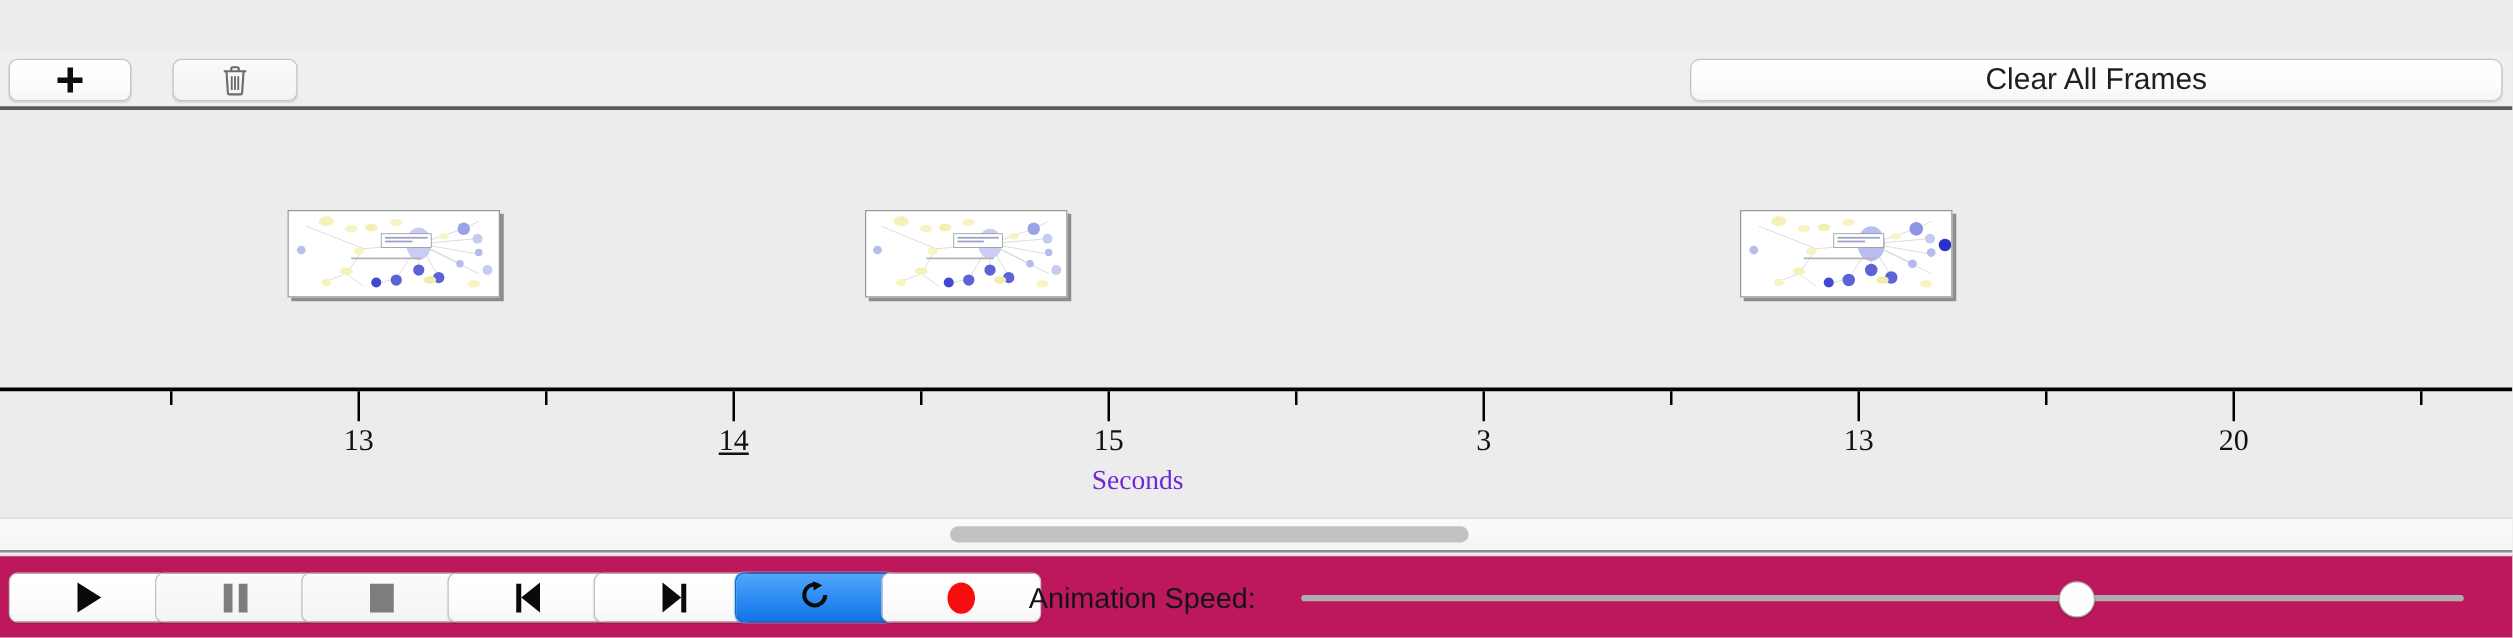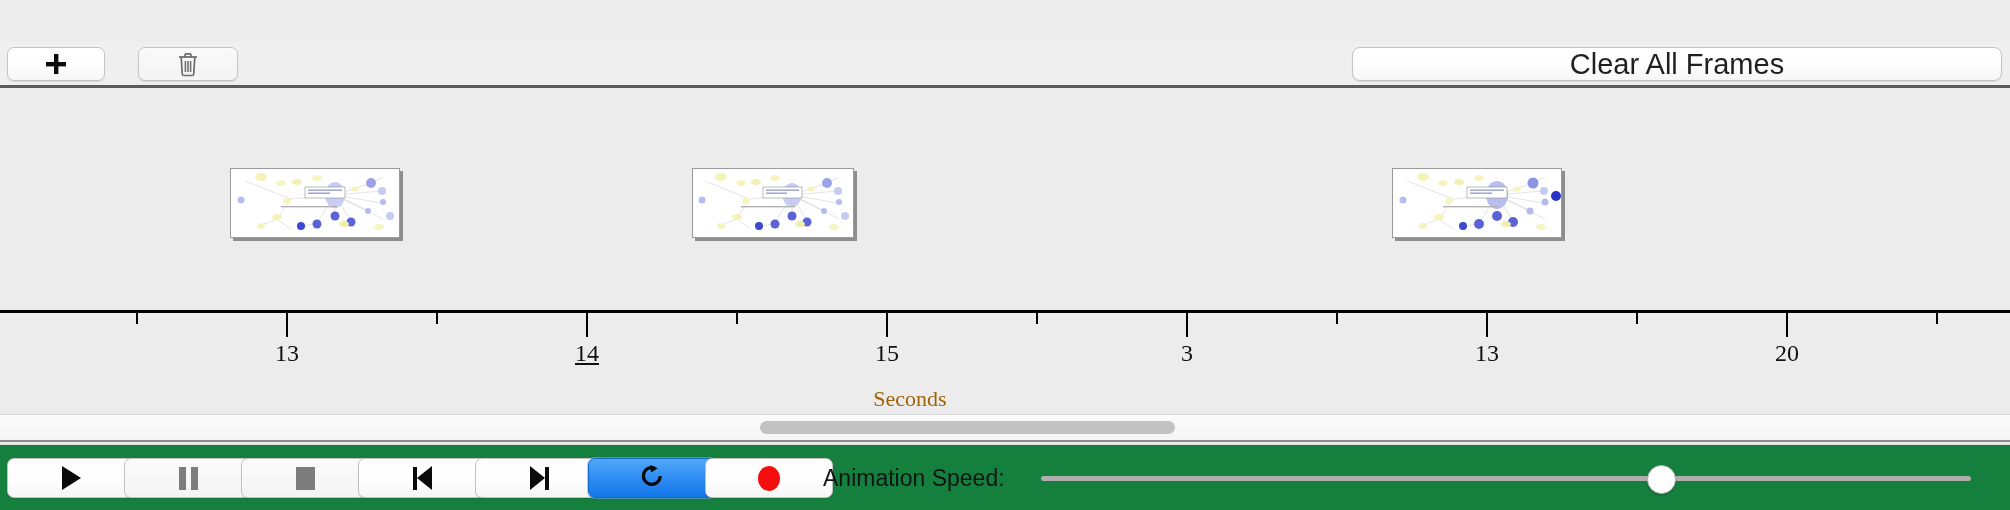--- a/index.html
+++ b/index.html
@@ -43,21 +43,21 @@
     border:1px solid #c4c4c4;border-radius:7px;
     background:linear-gradient(to bottom,#ffffff 0%,#fdfdfd 55%,#f6f6f6 100%);
     box-shadow:0 1px 1px rgba(0,0,0,.10);
     display:flex;align-items:center;justify-content:center;
     font-size:19px;color:#1f1f1f;cursor:default;
     box-sizing:border-box;
   }
   .tb-btn.flat{background:linear-gradient(to bottom,#fafafa 0%,#f3f3f3 100%);}
   #btn-add{left:7px;width:98px;}
   #btn-del{left:138px;width:100px;}
-  #btn-clear{left:1352px;width:650px;font-size:29px;border-radius:8px;}
+  #btn-clear{left:1352px;width:650px;font-size:24px;border-radius:8px;}
   .plus-glyph{font-size:30px;font-weight:bold;line-height:0;color:#0d0d0d;}
   .trash-svg{display:block;}
 
   .tb-sep{position:absolute;left:0;top:85px;width:2010px;height:3px;background:#5b5b5b;}
 
   
   .timeline{
     position:absolute;left:0;top:88px;width:2010px;height:326px;
     background:#ececec;overflow:hidden;
   }
@@ -74,40 +74,40 @@
   .axis-line{position:absolute;left:0;top:222px;width:2010px;height:3px;background:#000;}
   .tick{position:absolute;top:225px;width:2px;background:#000;}
   .tick.major{height:24px;}
   .tick.minor{height:11px;}
   .tick-label{
     position:absolute;top:252px;font-size:24px;color:#111;
     font-family:"Liberation Serif",serif;
     transform:translateX(-50%);white-space:nowrap;
   }
   .axis-title{
-    position:absolute;top:283px;font-size:22px;color:#a16207;
+    position:absolute;top:283px;font-size:22px;color:#6d28d9;
     font-family:"Liberation Serif",serif;
-    transform:translateX(-50%);white-space:nowrap;margin-top:15px;
+    transform:translateX(-50%);white-space:nowrap;
   }
 
   
   .hscroll{
     position:absolute;left:0;top:414px;width:2010px;height:28px;
     background:linear-gradient(to bottom,#fbfbfb 0%,#f5f5f5 100%);
     border-top:1px solid #d9d9d9;
     border-bottom:2px solid #8d8d8d;
     box-sizing:border-box;
   }
   .hscroll-thumb{
     position:absolute;top:6px;height:13px;border-radius:7px;background:#c2c2c2;
   }
 
   
   .controlbar{
-    position:absolute;left:0;top:444px;width:2010px;height:66px;background:#15803d;
+    position:absolute;left:0;top:444px;width:2010px;height:66px;background:#be185d;
     border-top:1px solid #dcdcdc;
   }
   .ctl{
     position:absolute;top:13px;height:40px;width:128px;
     border:1px solid #c2c2c2;border-radius:7px;
     background:linear-gradient(to bottom,#ffffff 0%,#fdfdfd 60%,#f5f5f5 100%);
     box-shadow:0 1px 1px rgba(0,0,0,.10);
     display:flex;align-items:center;justify-content:center;
     box-sizing:border-box;cursor:default;
   }

